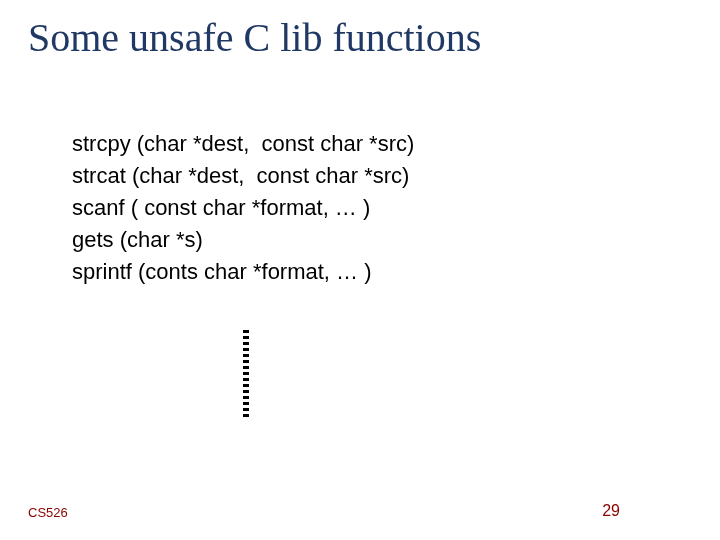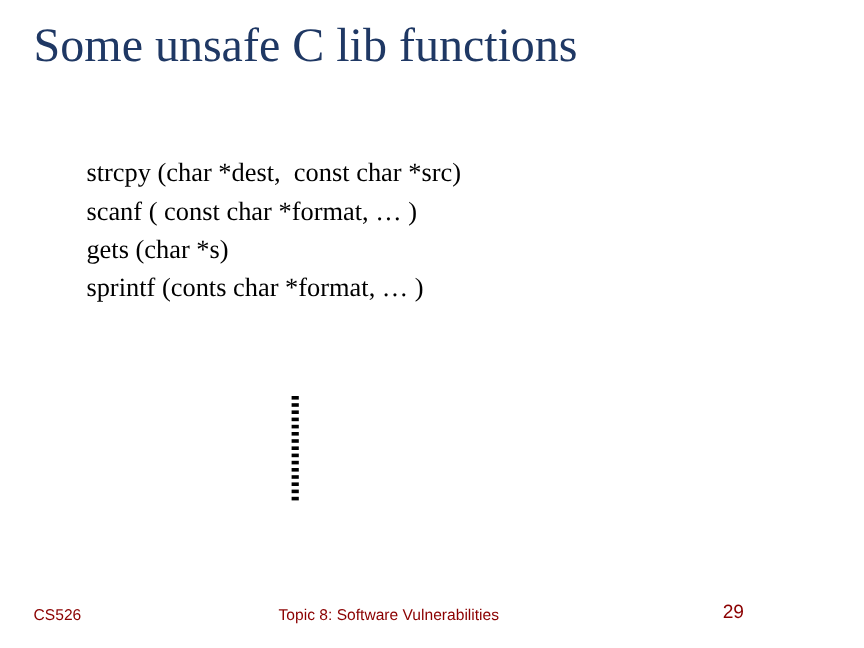--- a/index.html
+++ b/index.html
@@ -31,21 +31,20 @@
     position: absolute;
     top: 128px;
     left: 72px;
     font-family: Arial, Helvetica, sans-serif;
     font-size: 22px;
     color: #000000;
     line-height: 1.45;
   }
   .body div {
     white-space: pre;
-    font-family: Liberation Serif, serif;
   }
   .dots {
     position: absolute;
     top: 330px;
     left: 243px;
     width: 6px;
     height: 92px;
   }
   .dots .dot {
     width: 6px;
@@ -82,20 +81,21 @@
 </style>
 </head>
 <body>
 
 <div class="slide">
 
   <div class="title">Some unsafe C lib functions</div>
 
   <div class="body">
     <div>strcpy (char *dest,  const char *src)</div>
+    <div>strcat (char *dest,  const char *src)</div>
     <div>scanf ( const char *format, … )</div>
     <div>gets (char *s)</div>
     <div>sprintf (conts char *format, … )</div>
   </div>
 
   <div class="dots">
     <div class="dot"></div>
       <div class="dot"></div>
       <div class="dot"></div>
       <div class="dot"></div>
@@ -106,16 +106,15 @@
     <div class="dot"></div>
       <div class="dot"></div>
       <div class="dot"></div>
       <div class="dot"></div>
     <div class="dot"></div>
       <div class="dot"></div>
       <div class="dot"></div>
   </div>
 
   <div class="footer-left">CS526</div>
-  <div class="footer-center">Topic 8: Software Vulnerabilities</div>
   <div class="footer-right">29</div>
 
 </div>
 
 </body></html>

